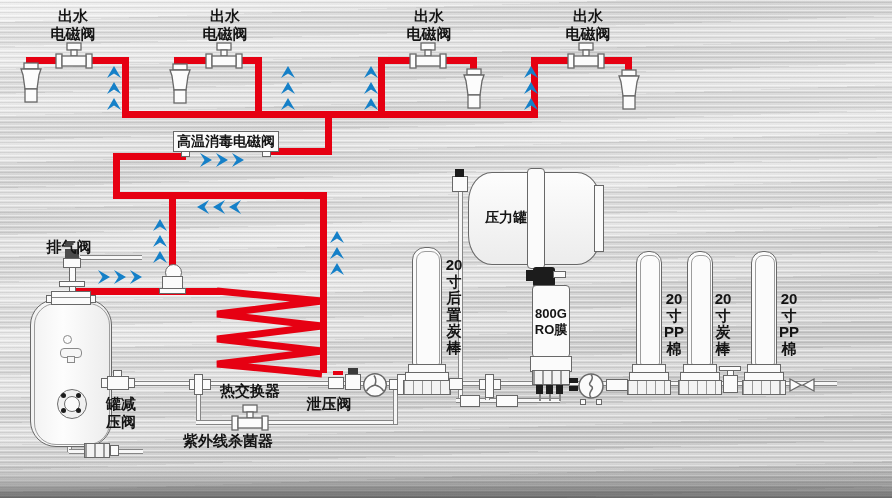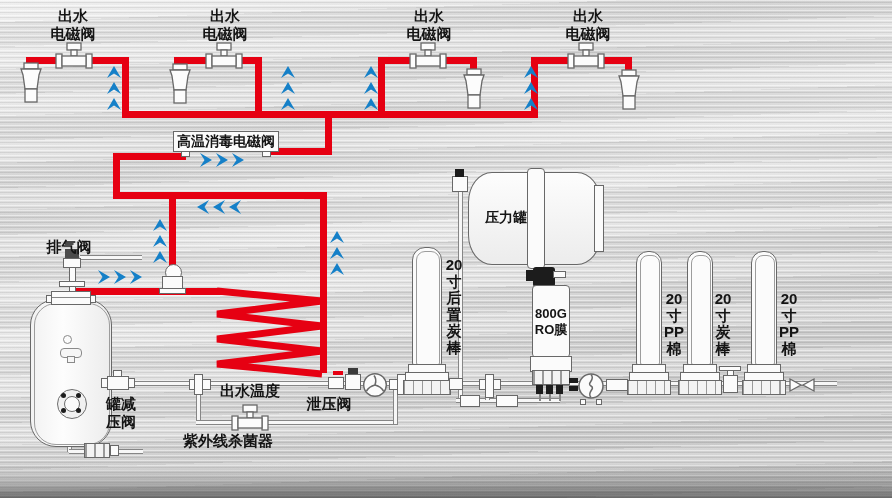--- a/index.html
+++ b/index.html
@@ -331,21 +331,21 @@
 
   <div class="lbl" style="left:33px;top:7px;width:80px;">出水
 电磁阀</div>
   <div class="lbl" style="left:185px;top:7px;width:80px;">出水
 电磁阀</div>
   <div class="lbl" style="left:389px;top:7px;width:80px;">出水
 电磁阀</div>
   <div class="lbl" style="left:548px;top:7px;width:80px;">出水
 电磁阀</div>
   <div class="lbl" style="left:42px;top:238px;width:54px;">排气阀</div>
-  <div class="lbl" style="left:219px;top:382px;width:62px;">出水温度</div>
+  <div class="lbl" style="left:219px;top:382px;width:62px;">热交换器</div>
   <div class="lbl" style="left:303px;top:395px;width:52px;">泄压阀</div>
   <div class="lbl" style="left:103px;top:395px;width:36px;">罐减
 压阀</div>
   <div class="lbl" style="left:178px;top:432px;width:100px;">紫外线杀菌器</div>
   <div class="lbl vlbl" style="left:444px;top:257px;width:20px;">20
 寸
 后
 置
 炭
 棒</div>

